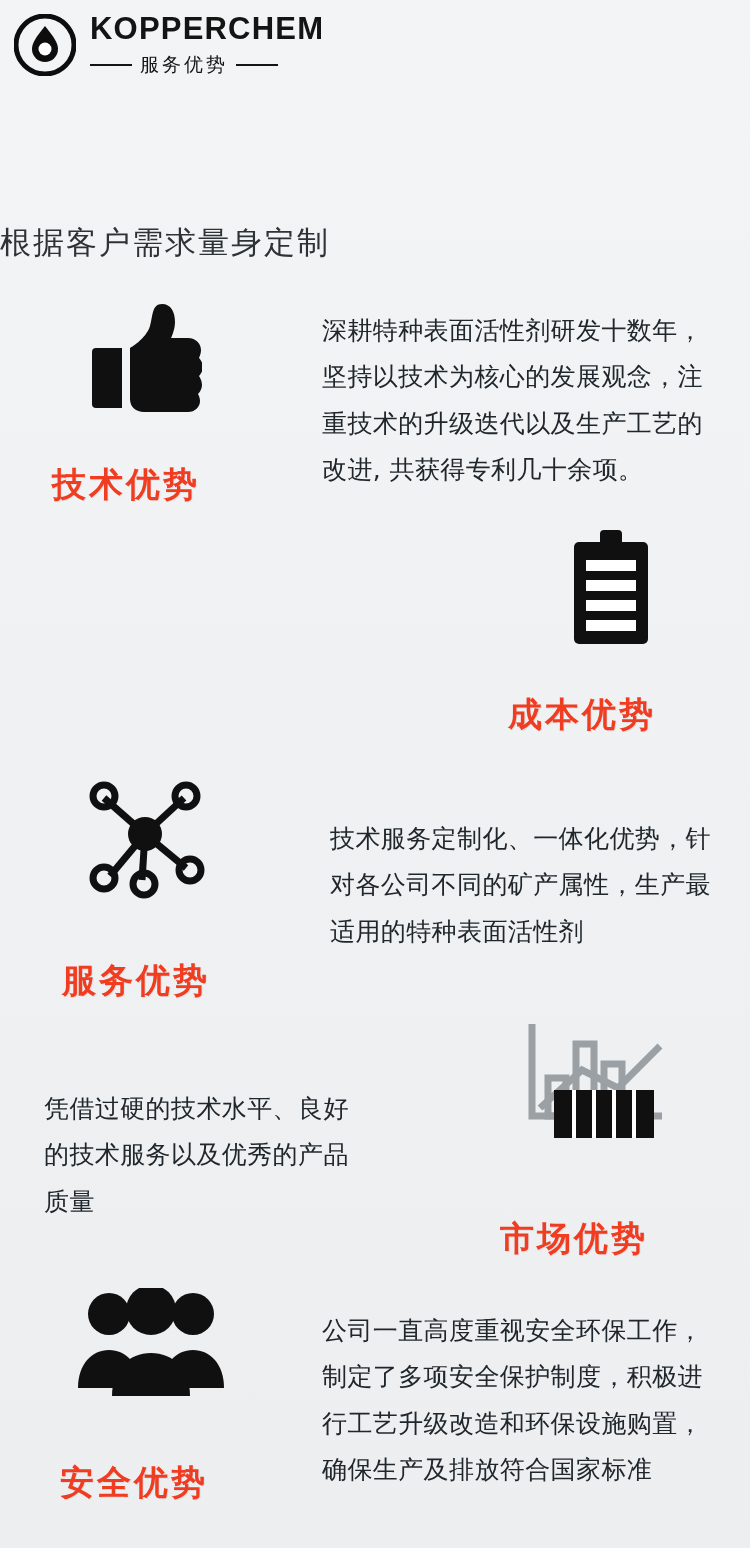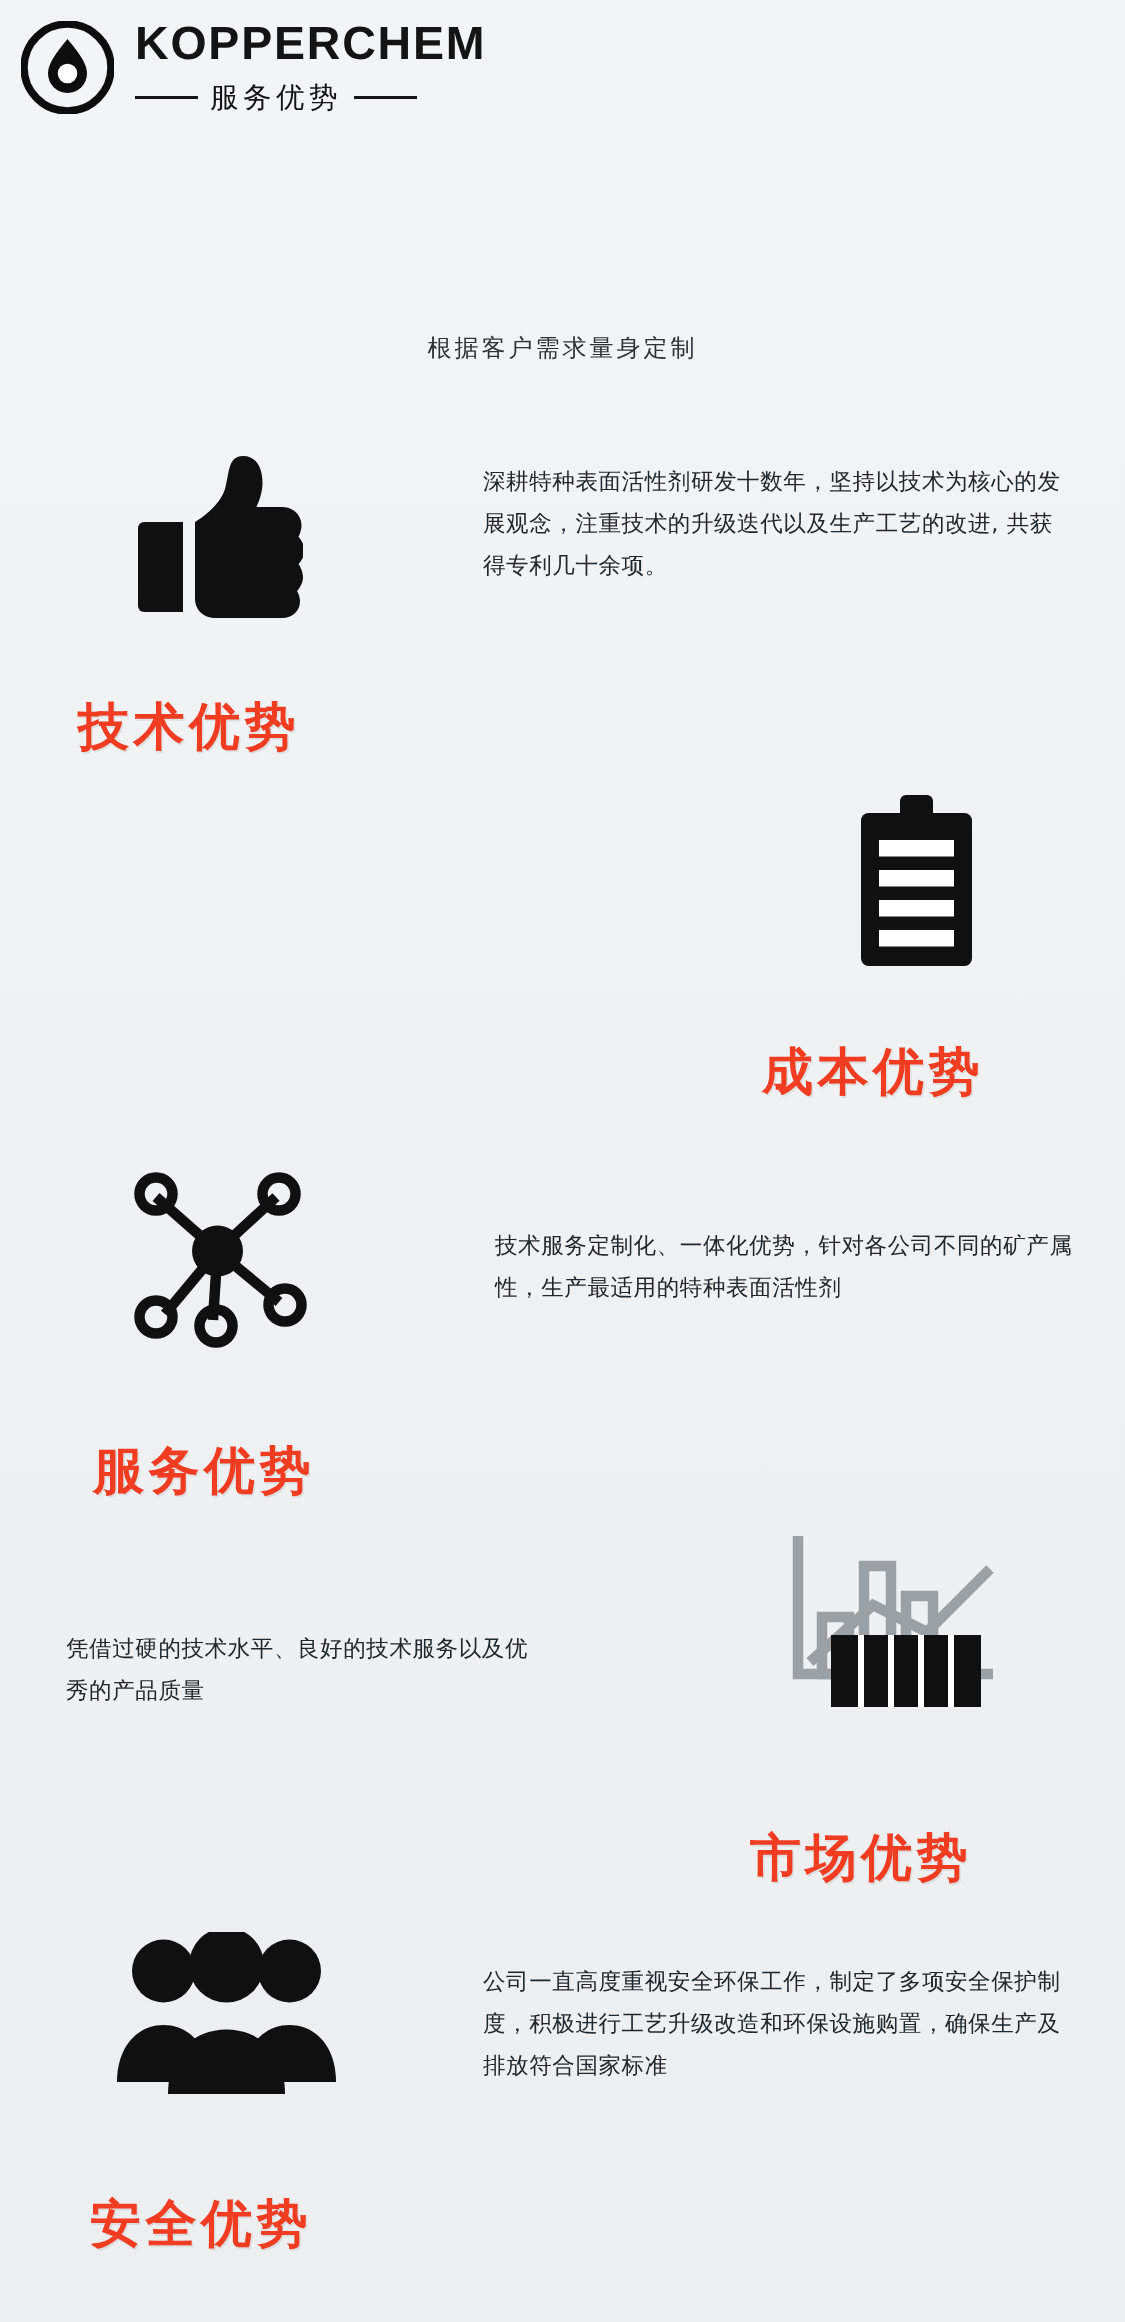--- a/index.html
+++ b/index.html
@@ -70,31 +70,31 @@
     color: #f03d22;
     letter-spacing: 4px;
     font-family: "DejaVu Sans", sans-serif;
     text-shadow: 1px 1px 0 rgba(0,0,0,0.08);
   }
   .sub-title {
     position: absolute;
     top: 222px;
     left: 0;
     width: 750px;
-    text-align: center;
-    font-size: 16px;
+    text-align: left;
+    font-size: 31px;
     color: #2d3236;
     letter-spacing: 2px;
     font-family: "DejaVu Sans", sans-serif;
   }
 
   
   .block { position: absolute; }
   .para {
-    font-size: 15px;
+    font-size: 25px;
     line-height: 1.85;
     color: #20272c;
     font-family: "DejaVu Sans", sans-serif;
     letter-spacing: 0.4px;
   }
   .label {
     font-size: 34px;
     font-weight: bold;
     color: #f03d22;
     letter-spacing: 3px;

